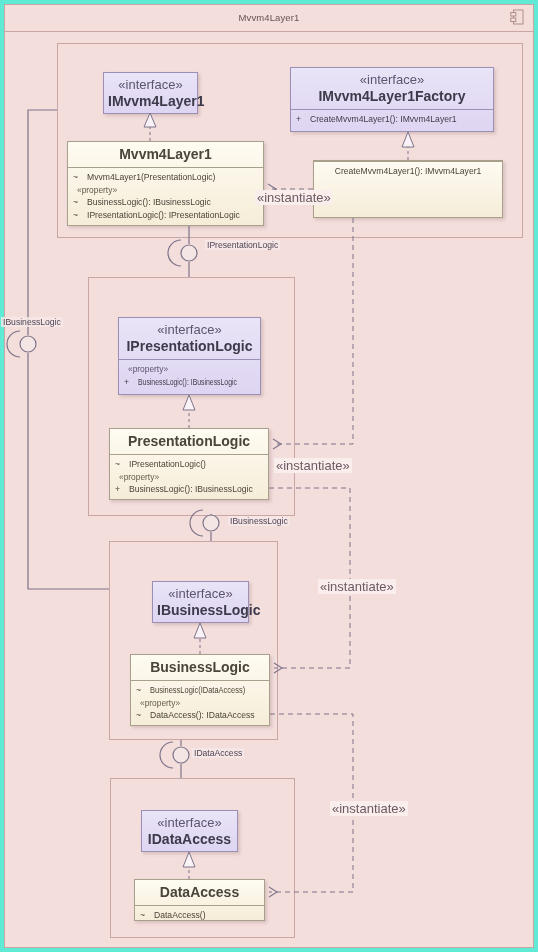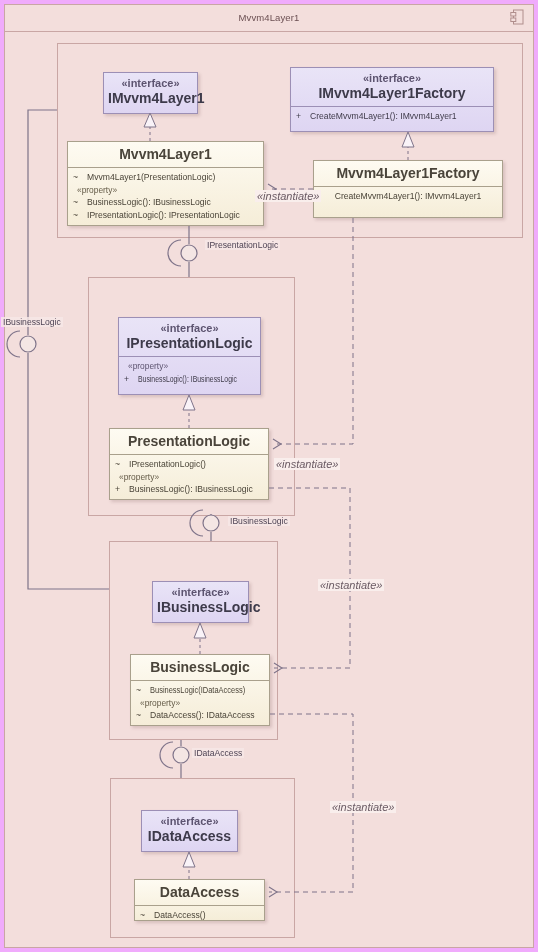--- a/index.html
+++ b/index.html
@@ -11,21 +11,21 @@
   body {
     font-family: "Liberation Sans", "DejaVu Sans", sans-serif;
     -webkit-font-smoothing: antialiased;
   }
 
   #diagram {
     position: relative;
     width: 538px;
     height: 952px;
     overflow: hidden;
-    background: #f0abfc;
+    background: #5eead4;
   }
 
   
   #wires {
     position: absolute;
     left: 0; top: 0;
     width: 538px; height: 952px;
     pointer-events: none;
     z-index: 5;
   }
@@ -81,24 +81,23 @@
     background: linear-gradient(to bottom, #fefbf2 0%, #f5edd8 100%);
   }
 
   .n-head {
     box-sizing: border-box;
     text-align: center;
     padding: 4px 4px 4px 4px;
     line-height: 1.22;
   }
   .n-stereo {
-    font-size: 11px;
+    font-size: 13px;
     color: #5d5470;
     display: block;
-    font-weight: bold;
   }
   .n-name {
     font-size: 14px;
     font-weight: bold;
     color: #3d3a4a;
     display: block;
   }
   .cls .n-name { color: #4a443a; }
 
   .n-sep {
@@ -146,27 +145,26 @@
     color: #4e4455;
     background: rgba(247,232,230,0.82);
     padding: 0 2px;
     white-space: nowrap;
     z-index: 7;
   }
 
   
   .edge-label {
     position: absolute;
-    font-size: 11px;
+    font-size: 13px;
     color: #6a5a63;
     background: #f9eeec;
     padding: 0 2px;
     white-space: nowrap;
     z-index: 7;
-    font-style: italic;
   }
 </style>
 </head>
 <body>
 
 <div id="diagram">
 
   <div class="pkg pkg-outer" style="left:4px; top:4px; width:530px; height:944px;">
   </div>
   <div class="pkg-title" style="left:4px; top:12px; width:530px;">Mvvm4Layer1</div>
@@ -223,23 +221,20 @@
         <span class="sig">BusinessLogic(): IBusinessLogic</span>
       </div>
       <div class="feat">
         <span class="vis">~</span>
         <span class="sig">IPresentationLogic(): IPresentationLogic</span>
       </div>
     </div>
   </div>
 
   <div class="node cls" style="left:313px; top:160px; width:190px; height:58px;">
-    <div class="n-head">
-      <span class="n-name">Mvvm4Layer1Factory</span>
-    </div>
     <div class="n-sep"></div>
     <div class="n-body" style="text-align:center;">
       <div class="feat" style="display:block; text-align:center;">
         <span class="sig">CreateMvvm4Layer1(): IMvvm4Layer1</span>
       </div>
     </div>
   </div>
 
   <div class="pkg" style="left:88px; top:277px; width:207px; height:239px;">
   </div>

